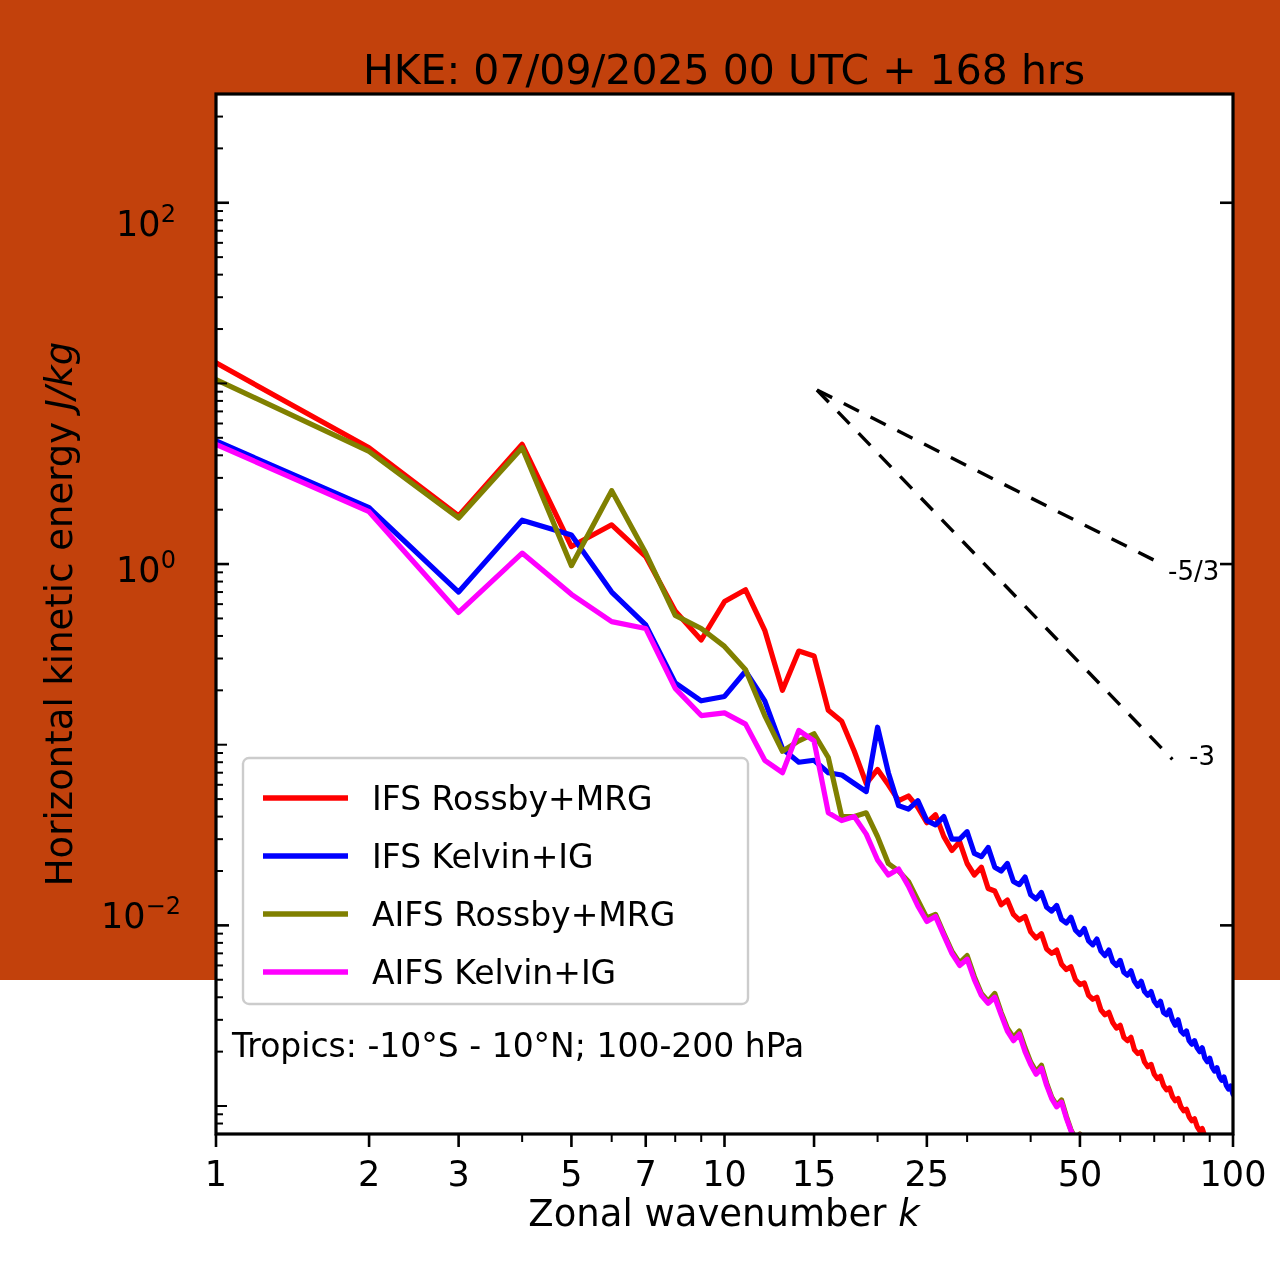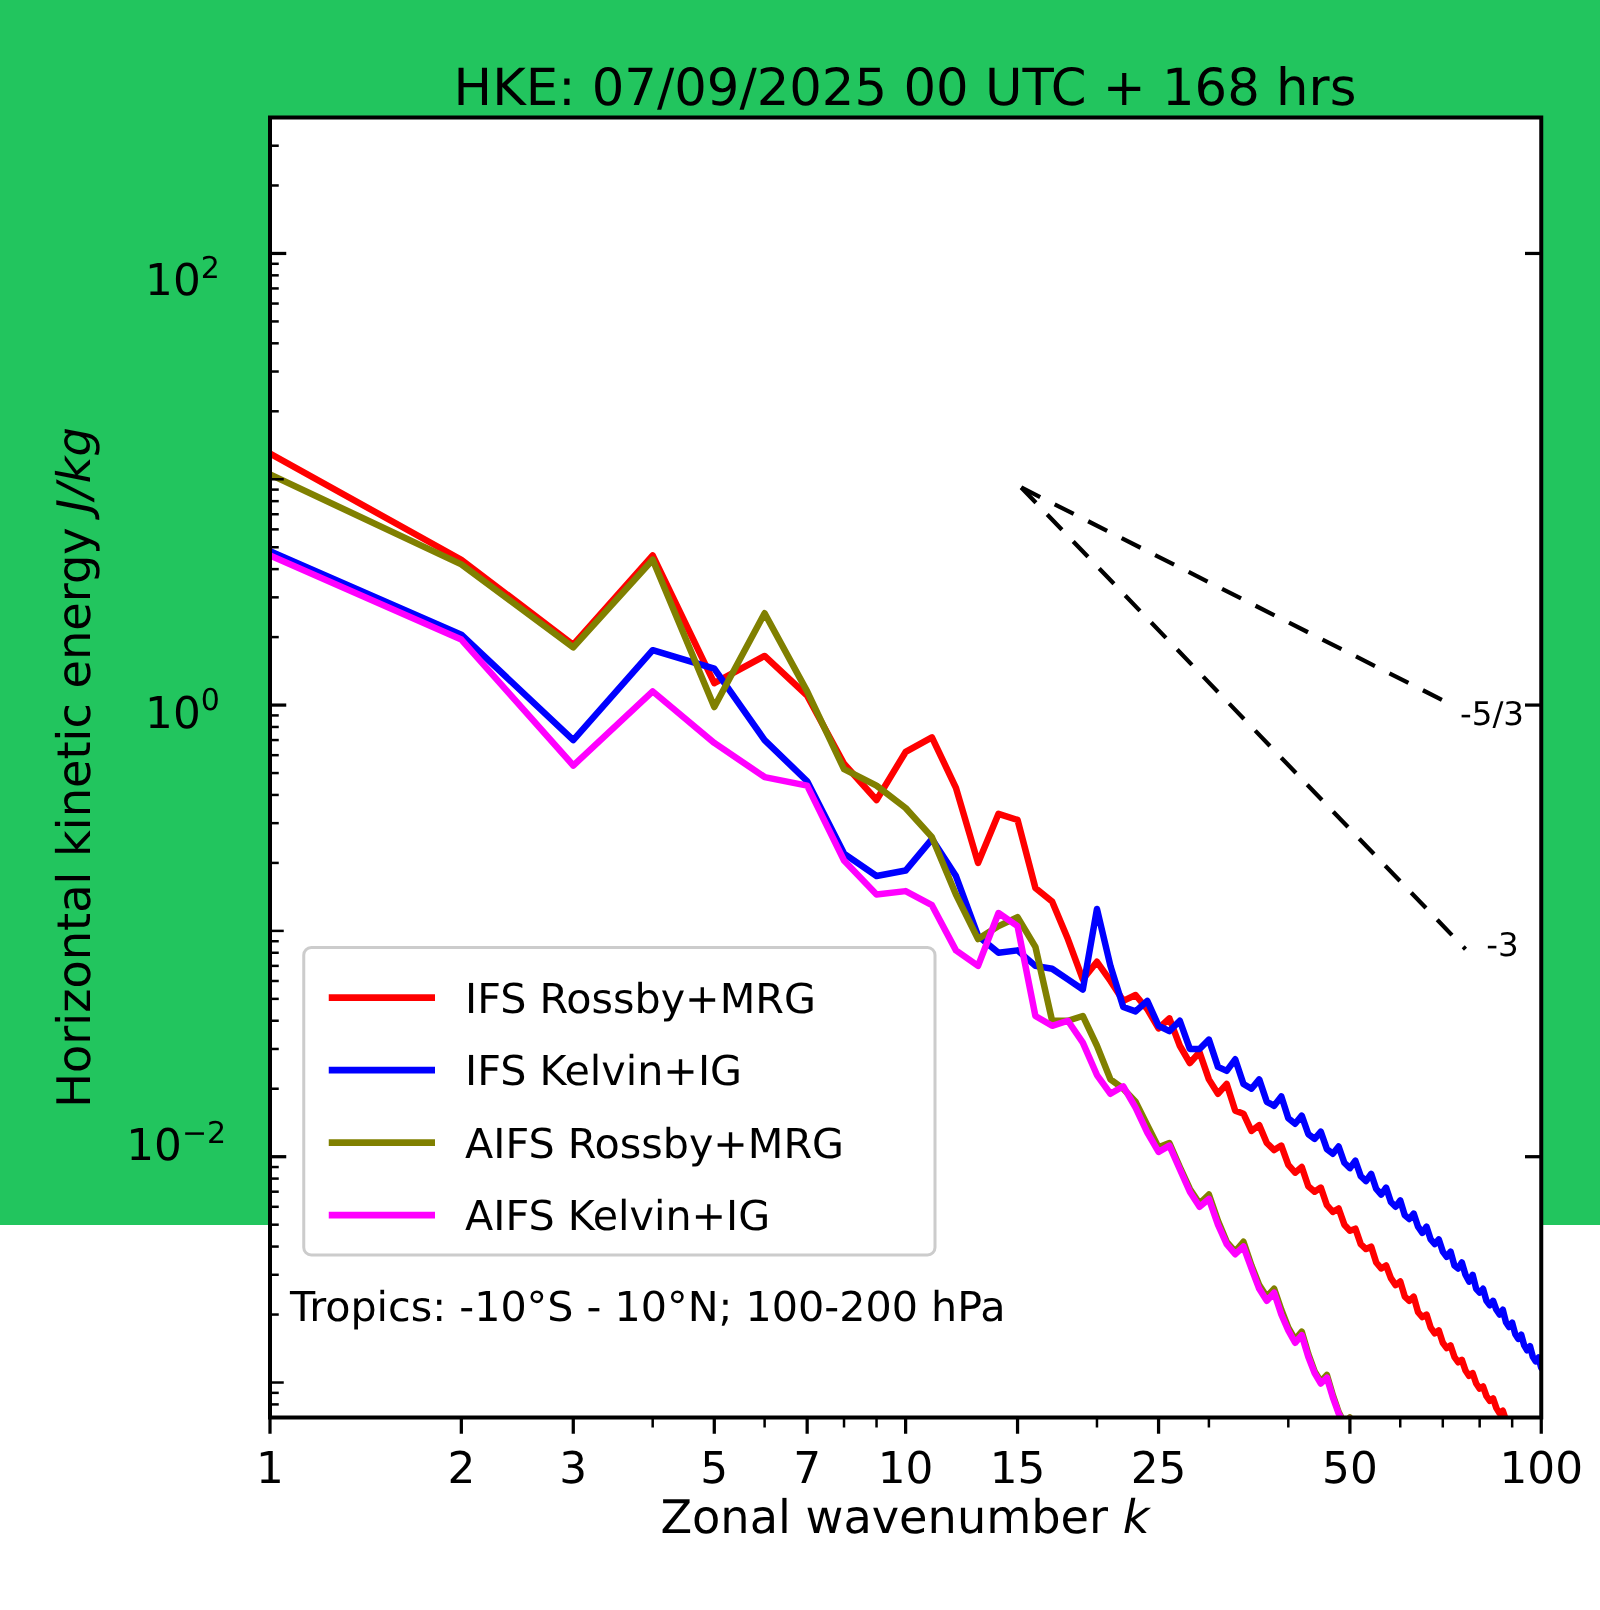--- a/index.html
+++ b/index.html
@@ -10,21 +10,21 @@
   body {
     width: 1280px;
     height: 1288px;
     font-family: "DejaVu Sans", sans-serif;
     overflow: hidden;
   }
   #figure {
     position: relative;
     width: 1280px;
     height: 980px;
-    background: #22c55e;
+    background: #c2410c;
   }
   svg.plot {
     position: absolute;
     left: 0;
     top: 0;
     width: 1280px;
     height: 1288px;
     display: block;
   }
   .ttl {

